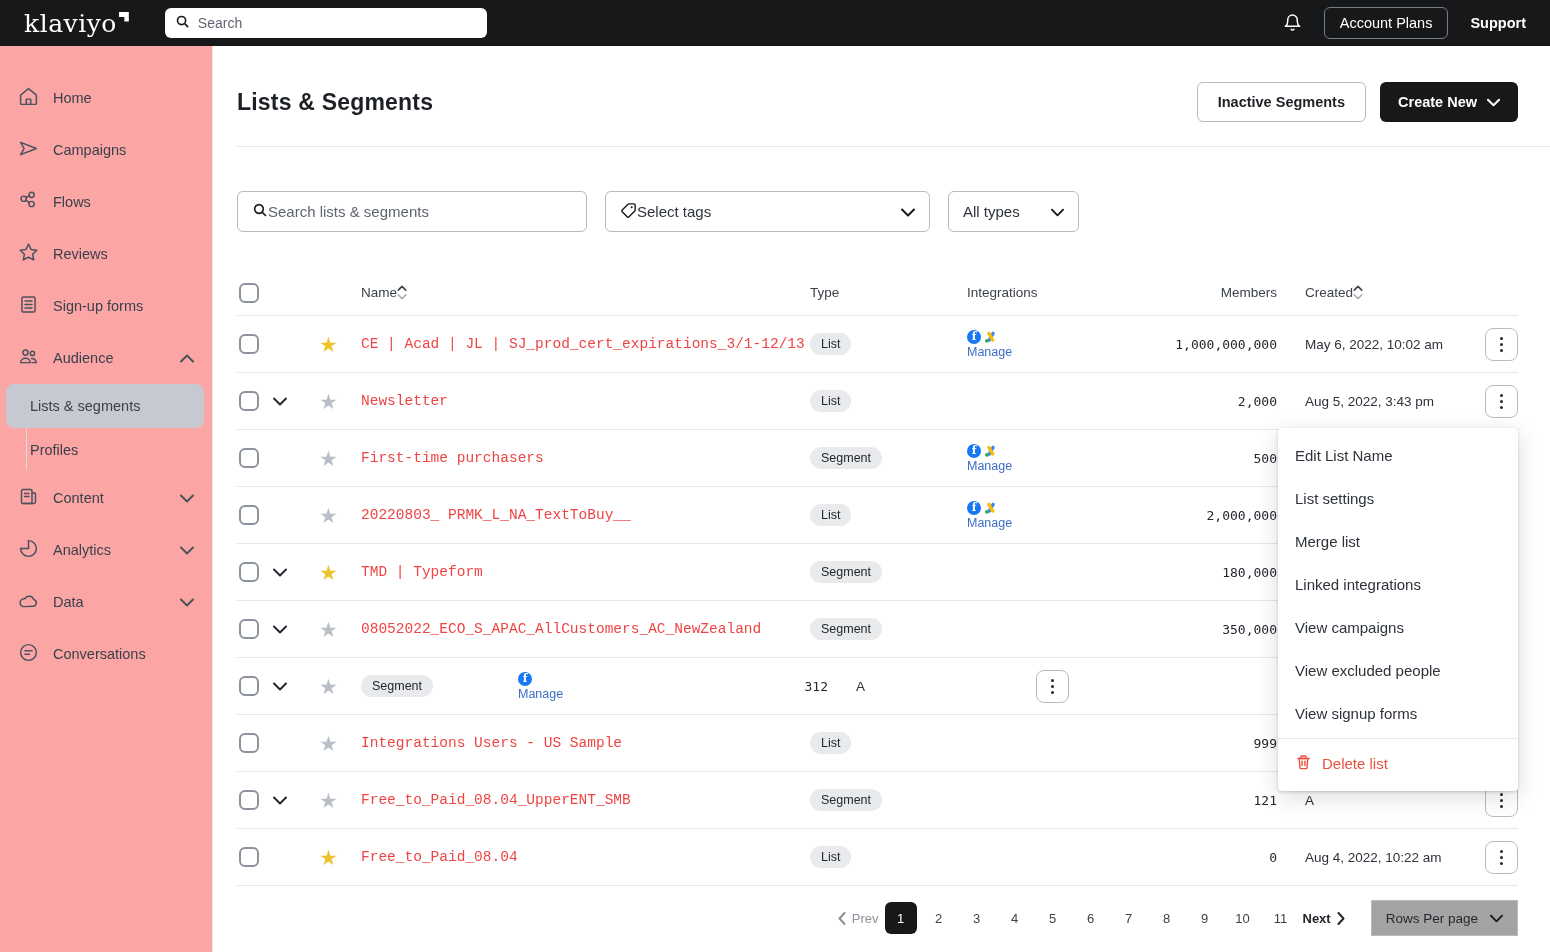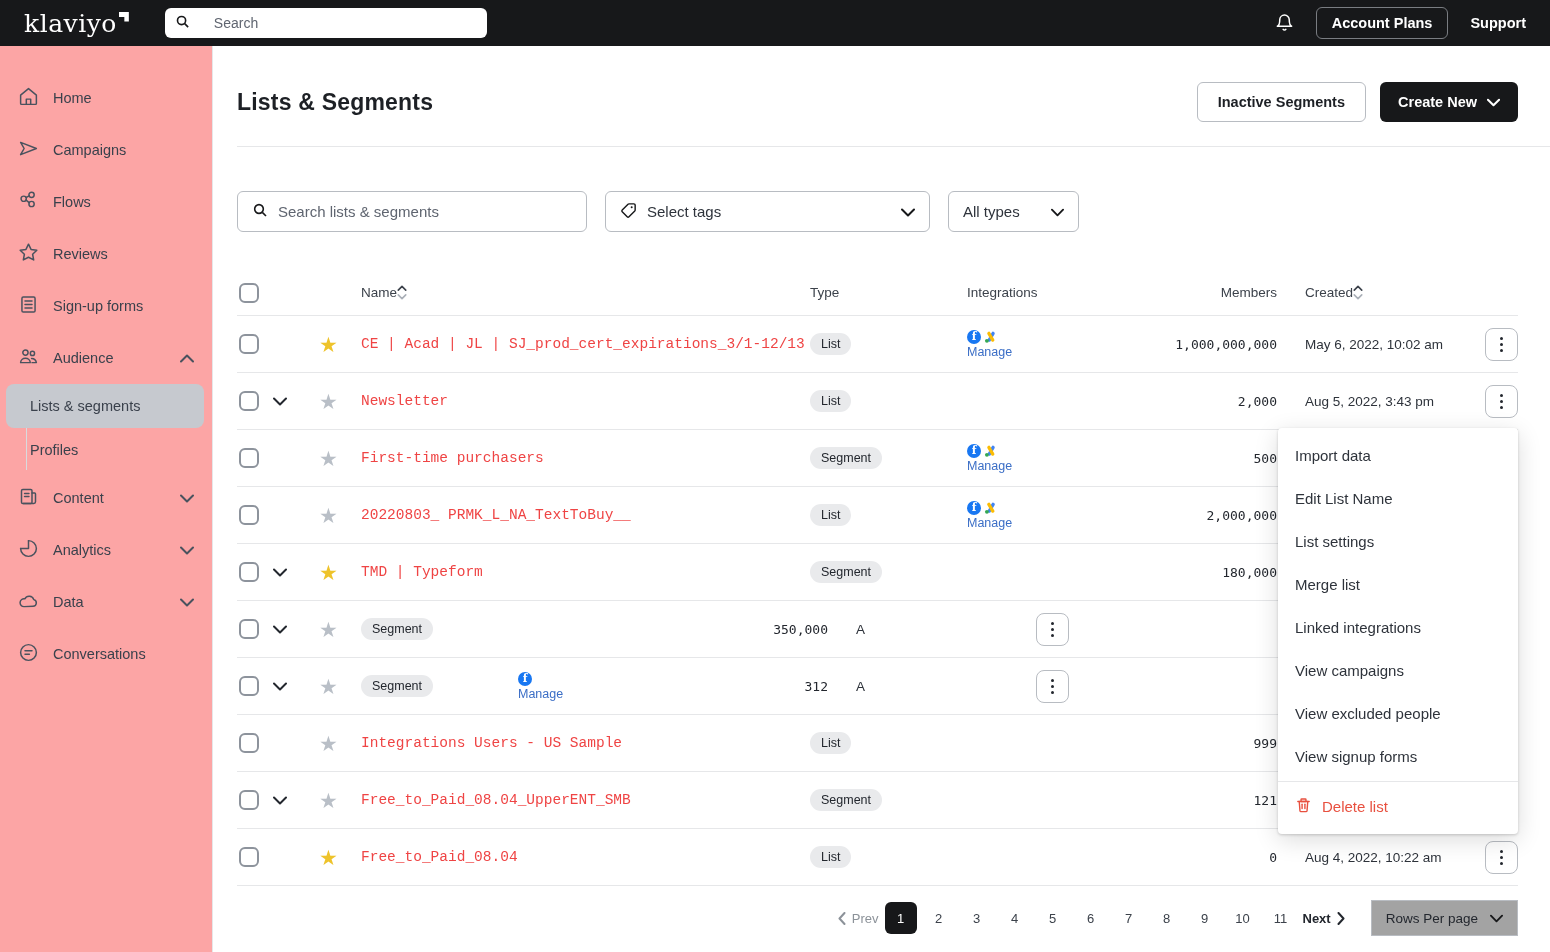--- a/index.html
+++ b/index.html
@@ -4,25 +4,25 @@
 <style>
   * { box-sizing: border-box; margin: 0; padding: 0; }
   html,body { width:1550px; height:952px; overflow:hidden; }
   body { font-family:"Liberation Sans", sans-serif; background:#fff; color:#2e333b; position:relative; }
 
   
   .topbar { height:46px; background:#17181a; display:flex; align-items:center; padding:0 24px; position:relative; }
   .logo { color:#fff; font-family:"DejaVu Serif", serif; font-size:25px; letter-spacing:0.5px; display:flex; align-items:flex-start; margin-right:36px; }
   .logo .flag { width:10px; height:10px; background:#fff; display:inline-block; margin-top:3px; margin-left:2px;
     clip-path:polygon(0 0,100% 0,100% 100%,55% 100%,55% 55%,0 55%); }
-  .top-search { display:flex; align-items:center; gap:24px; background:#fff; border-radius:6px; height:30px; width:322px; padding:0 10px; }
+  .top-search { display:flex; align-items:center; gap:8px; background:#fff; border-radius:6px; height:30px; width:322px; padding:0 10px; }
   .top-search input { border:none; outline:none; font-size:14px; width:100%; color:#333; background:transparent; font-family:"Liberation Sans",sans-serif; }
   .topbar-right { margin-left:auto; display:flex; align-items:center; gap:22px; }
   .bell-btn { background:none; border:none; cursor:pointer; display:flex; }
-  .account-plans-btn { background:transparent; color:#fff; border:1px solid #7a7d82; border-radius:6px; font-size:14.5px; font-weight:700; padding:7px 15px; cursor:pointer; font-family:"Liberation Sans",sans-serif; }
+  .account-plans-btn { background:transparent; color:#fff; border:1px solid #7a7d82; border-radius:6px; font-size:14.5px; font-weight:400; padding:7px 15px; cursor:pointer; font-family:"Liberation Sans",sans-serif; }
   .support-link { color:#fff; font-size:14.5px; font-weight:700; text-decoration:none; cursor:pointer; }
 
   
   .layout { display:flex; height:906px; }
   .sidebar { width:213px; background:#fca5a5; border-right:1px solid #e6e7e9; padding-top:26px; flex-shrink:0; }
   .side-item { display:flex; align-items:center; gap:14px; padding:0 18px; height:52px; cursor:pointer; color:#3a414c; font-size:14.5px; }
   .side-item .lbl { flex:1; }
   .side-item svg { flex-shrink:0; }
   .sub-wrap { position:relative; padding-left:26px; }
   .sub-wrap:before { content:""; position:absolute; left:26px; top:2px; bottom:2px; width:1px; background:#d9dbde; }
@@ -32,21 +32,21 @@
   
   .main { flex:1; position:relative; }
   .page-head { display:flex; align-items:center; justify-content:space-between; padding:36px 32px 24px 24px; }
   .page-title { font-size:23px; font-weight:700; color:#1d2025; letter-spacing:0.2px; }
   .head-actions { display:flex; gap:14px; }
   .btn-outline { background:#fff; border:1px solid #b8bcc2; border-radius:6px; padding:11px 20px; font-size:14.5px; font-weight:700; color:#1d2025; cursor:pointer; font-family:"Liberation Sans",sans-serif; }
   .btn-dark { background:#17181a; border:none; border-radius:6px; padding:11px 18px; font-size:14.5px; font-weight:700; color:#fff; cursor:pointer; display:flex; align-items:center; gap:10px; font-family:"Liberation Sans",sans-serif; }
   .head-divider { height:1px; background:#e6e7e9; margin-left:24px; }
 
   .filters { display:flex; gap:18px; padding:44px 32px 38px 24px; }
-  .filter-box { display:flex; align-items:center; gap:10px; border:1px solid #b8bcc2; border-radius:6px; height:41px; padding:0 14px; background:#fff; }
+  .filter-box { display:flex; align-items:center; border:1px solid #b8bcc2; border-radius:6px; height:41px; padding:0 14px; background:#fff; }
   .filter-search { width:350px; }
   .filter-search input { border:none; outline:none; font-size:15px; color:#333; width:100%; font-family:"Liberation Sans",sans-serif; }
   .filter-search input::placeholder, .top-search input::placeholder { color:#5f6570; }
   .filter-tags { width:325px; justify-content:flex-start; cursor:pointer; font-size:15px; color:#2e333b; }
   .filter-tags .chev { margin-left:auto; }
   .filter-types { width:131px; cursor:pointer; font-size:15px; color:#2e333b; justify-content:space-between; }
 
   
   .table { margin:0 32px 0 24px; }
   .thead { display:flex; align-items:center; height:46px; border-bottom:1px solid #e6e7e9; font-size:13.5px; color:#3c424b; }
@@ -470,20 +470,23 @@
             </div>
     <div class="col-exp">
               <span class="exp-chev">
                 <svg width="14" height="9" viewBox="0 0 14 9" fill="none" stroke="#23272e" stroke-width="2" stroke-linecap="round" stroke-linejoin="round">
                   <polyline points="1,1.5 7,7.5 13,1.5"></polyline>
                 </svg>
               </span>
             </div>
     <div class="col-star">
               <span class="star gray">★</span>
+            </div>
+    <div class="col-name">
+              <a class="name-link">08052022_ECO_S_APAC_AllCustomers_AC_NewZealand</a>
             </div>
     <div class="col-type"><span class="badge">Segment</span></div>
     <div class="col-integr"></div>
     <div class="col-members"><span class="members-num">350,000</span></div>
     <div class="col-created"><span class="created-txt">A</span></div>
     <div class="col-actions">
               <button class="kebab-btn">
                 <i></i>
                 <i></i>
                 <i></i>
@@ -631,21 +634,20 @@
           <svg width="13" height="9" viewBox="0 0 14 9" fill="none" stroke="#17181a" stroke-width="2" stroke-linecap="round" stroke-linejoin="round">
               <polyline points="1,1.5 7,7.5 13,1.5"></polyline>
             </svg>
         </span>
       </div>
     </div>
   </main>
 </div>
 
 <div class="ctx-menu" id="ctx-menu">
-    <div class="ctx-item">Import data</div>
     <div class="ctx-item">Edit List Name</div>
     <div class="ctx-item">List settings</div>
     <div class="ctx-item">Merge list</div>
     <div class="ctx-item">Linked integrations</div>
     <div class="ctx-item">View campaigns</div>
     <div class="ctx-item">View excluded people</div>
     <div class="ctx-item">View signup forms</div>
     <div class="ctx-divider"></div>
     <div class="ctx-item ctx-delete">
       <span><svg width="17" height="18" viewBox="0 0 24 24" fill="none" stroke="#e8503f" stroke-width="2" stroke-linecap="round" stroke-linejoin="round">

